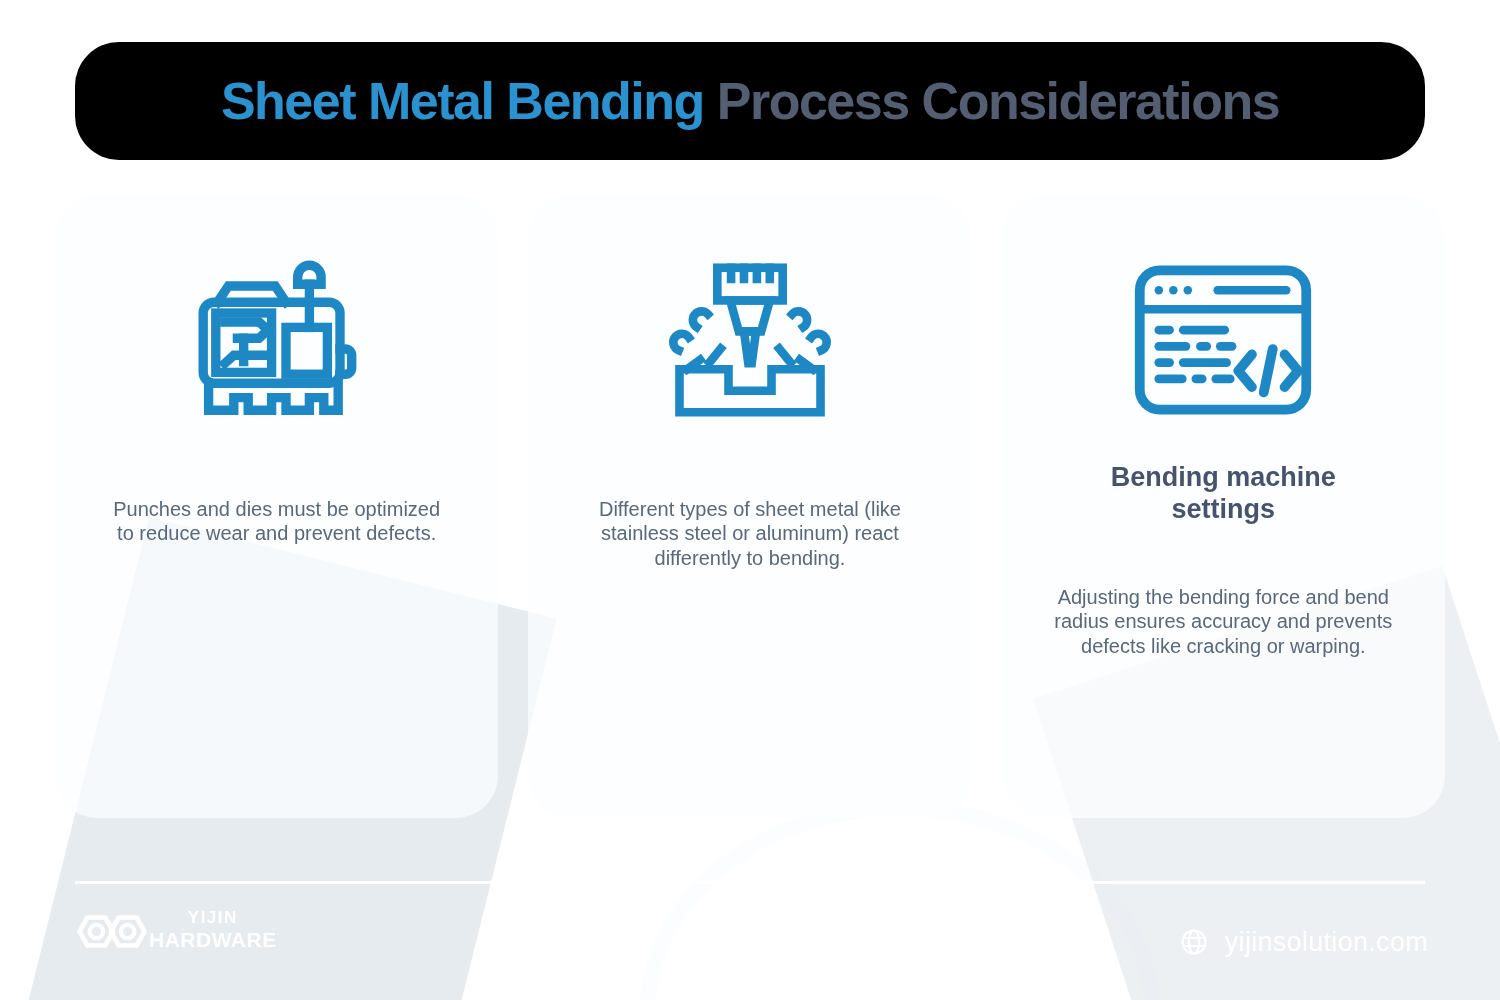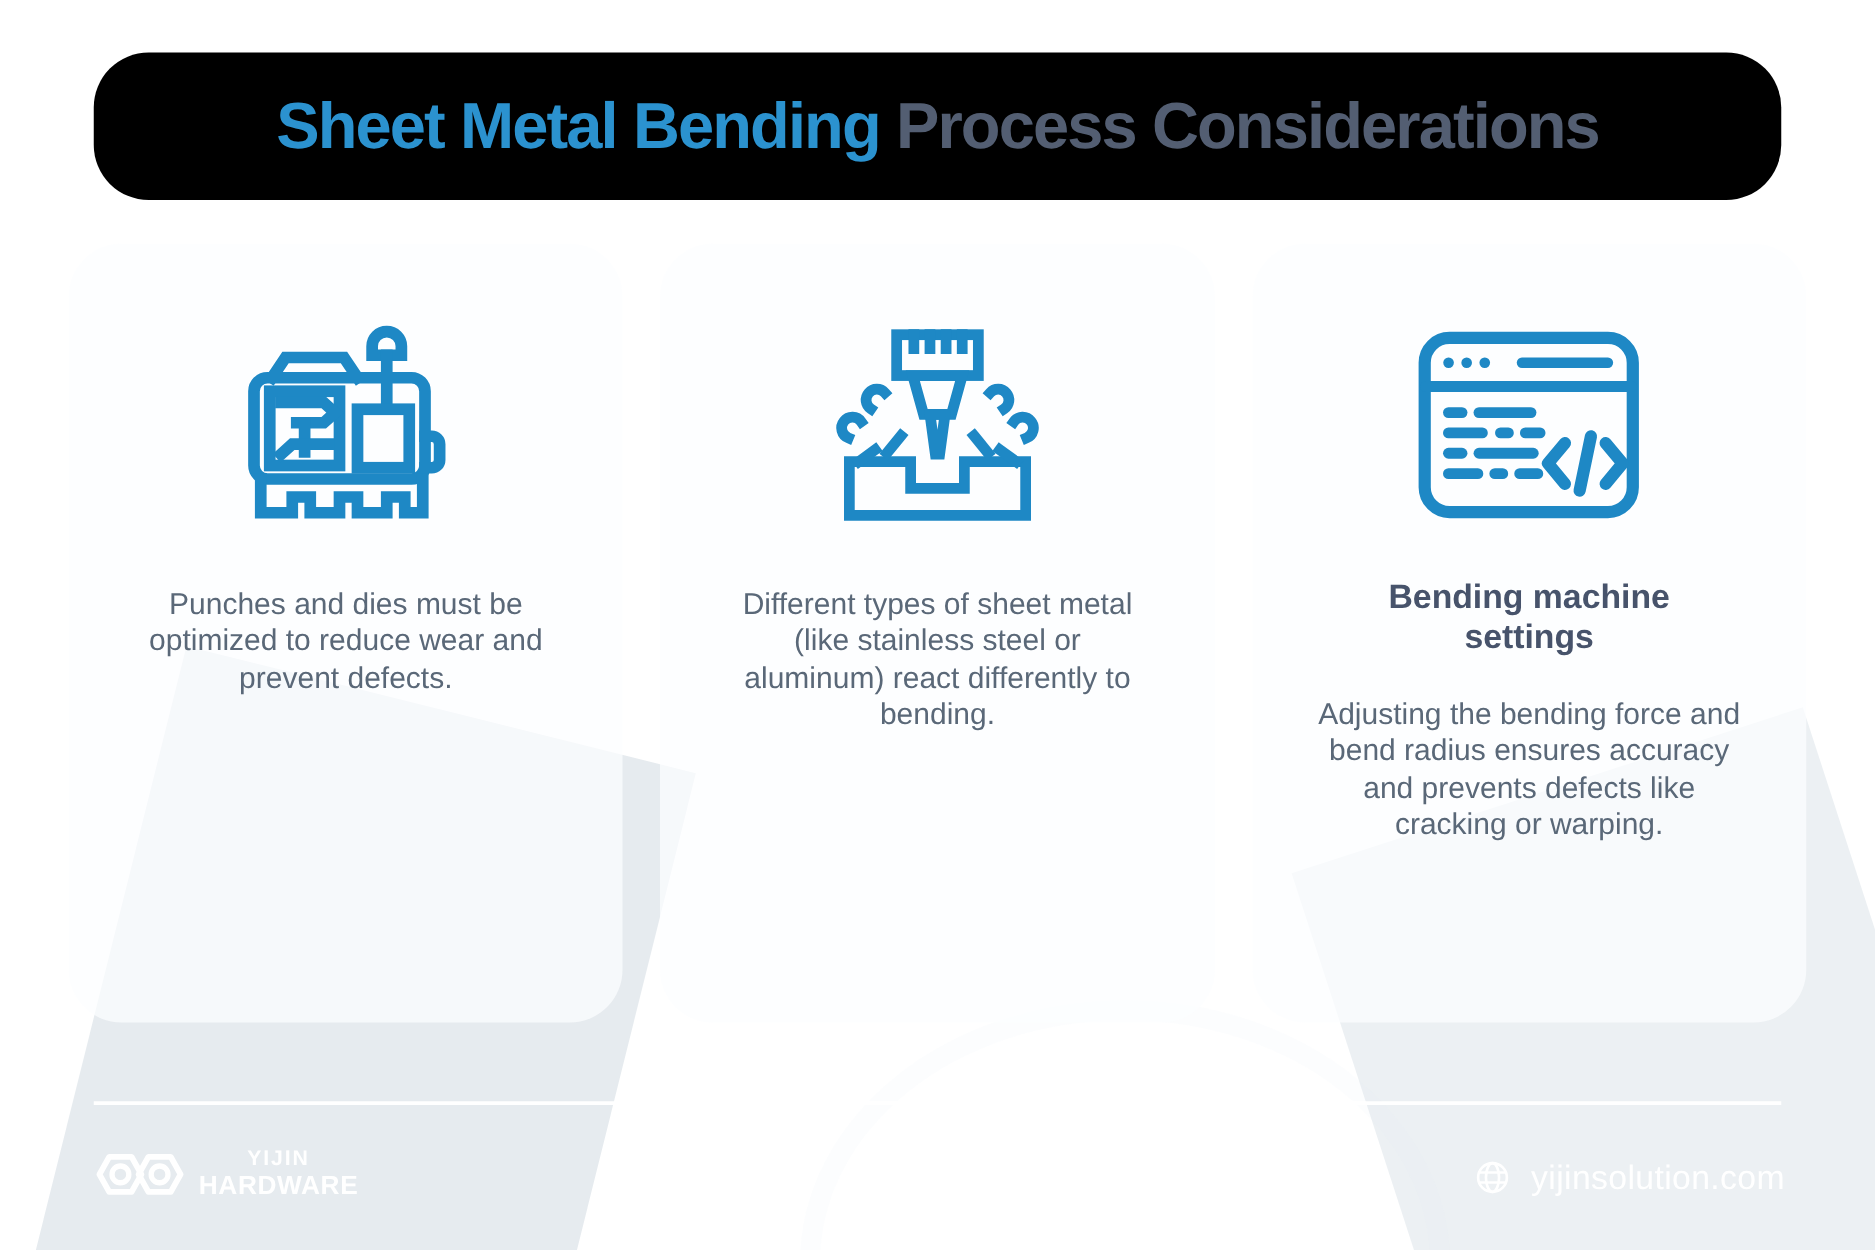--- a/index.html
+++ b/index.html
@@ -46,31 +46,31 @@
   }
   .icon-wrap {
     height:218px; display:flex; align-items:center; justify-content:center;
   }
   .card-title {
     min-height:88px; display:flex; align-items:center; justify-content:center;
     text-align:center; font-size:27px; font-weight:700; color:#47536b;
     line-height:1.2; max-width:300px;
   }
   .card-body {
-    margin-top:20px; text-align:center; font-size:24px; line-height:1.22;
+    margin-top:48px; text-align:center; font-size:20px; line-height:1.22;
     color:#5a6878; max-width:340px;
   }
 
   .footer-divider {
     position:absolute; left:75px; top:881px; width:1350px; height:3px;
     background:#ffffff;
   }
   .brand {
     position:absolute; left:75px; top:908px; height:62px;
-    display:flex; align-items:center; gap:10px; color:#ffffff;
+    display:flex; color:#ffffff;
   }
   .brand-text { display:flex; flex-direction:column; align-items:center; }
   .brand-line1 { font-size:17px; font-weight:700; letter-spacing:1.5px; }
   .brand-line2 { font-size:21px; font-weight:700; letter-spacing:0.5px; }
 
   .website {
     position:absolute; right:72px; top:922px; height:40px;
     display:flex; align-items:center; gap:16px; color:#ffffff;
   }
   .website-text { font-size:27px; font-weight:400; letter-spacing:0.3px; }

